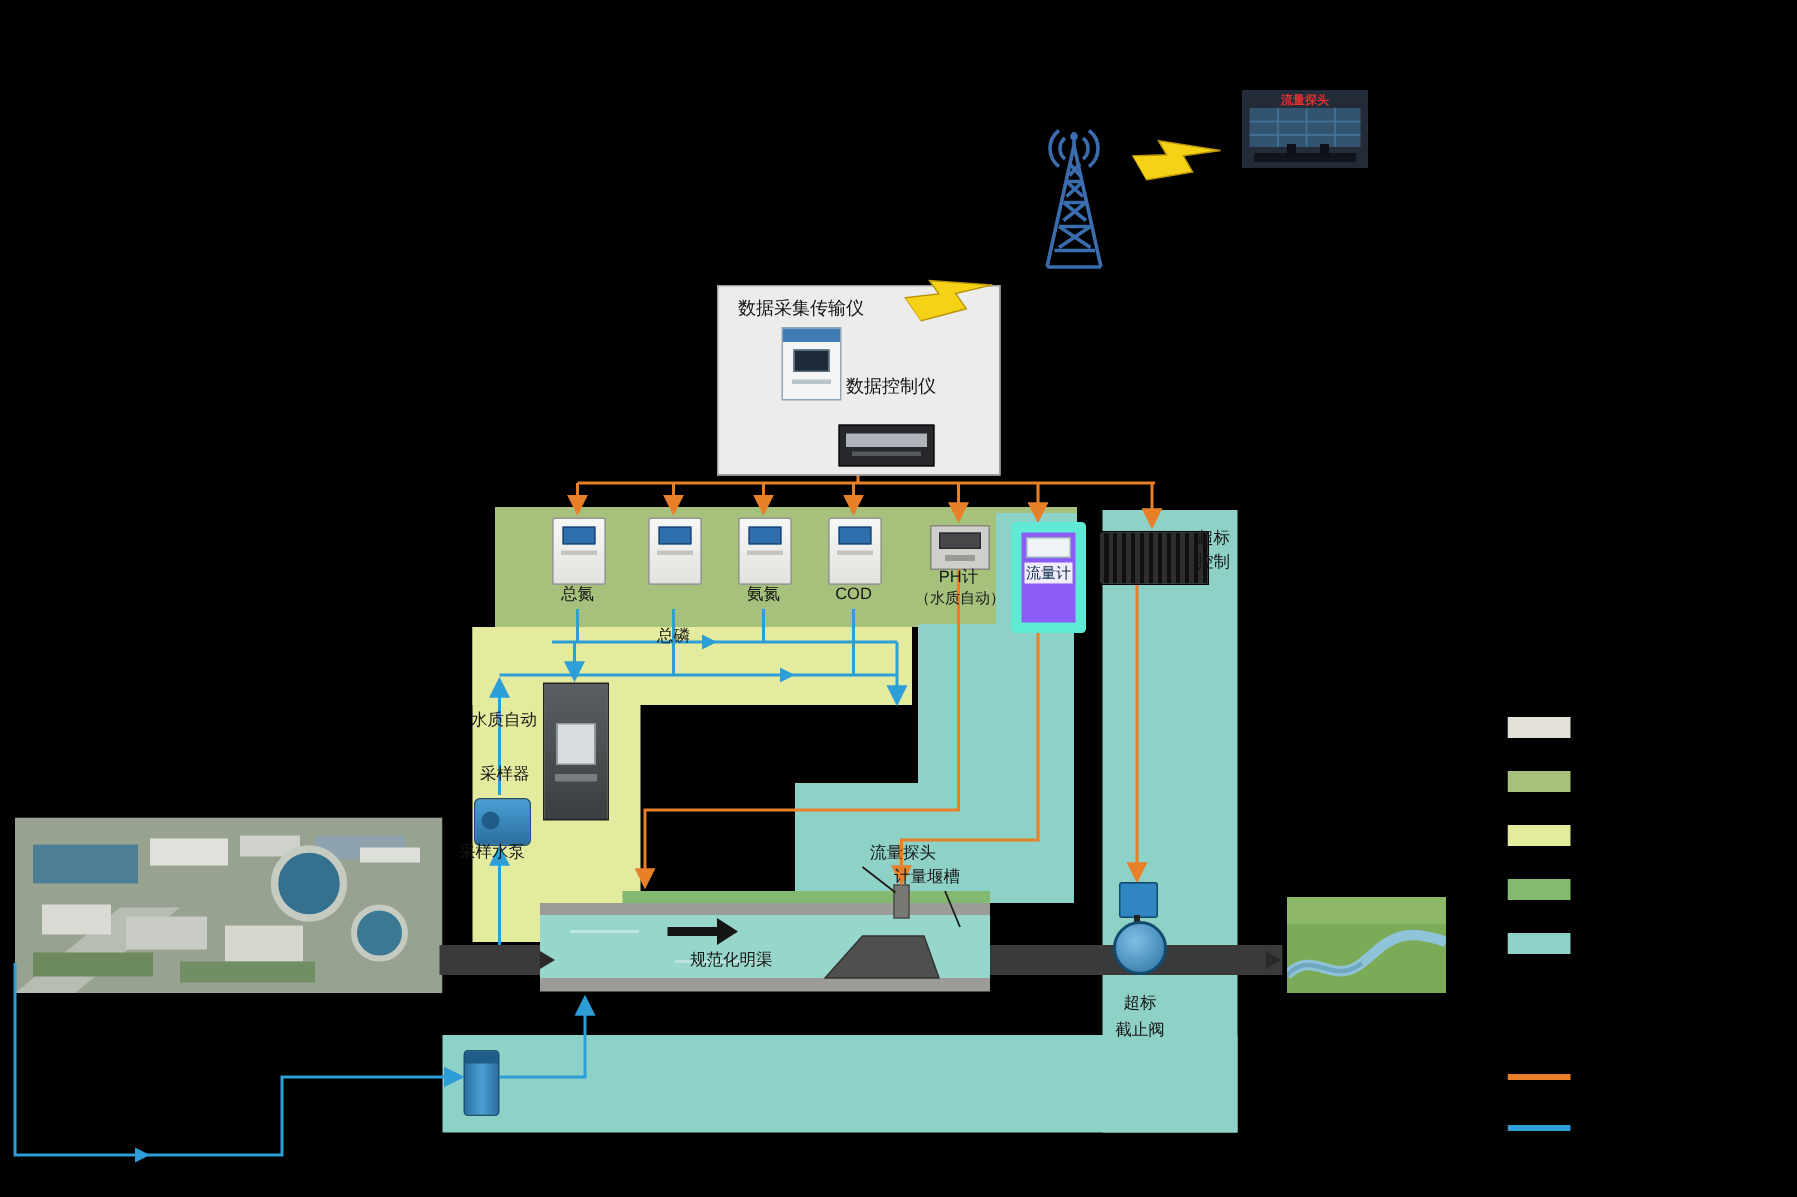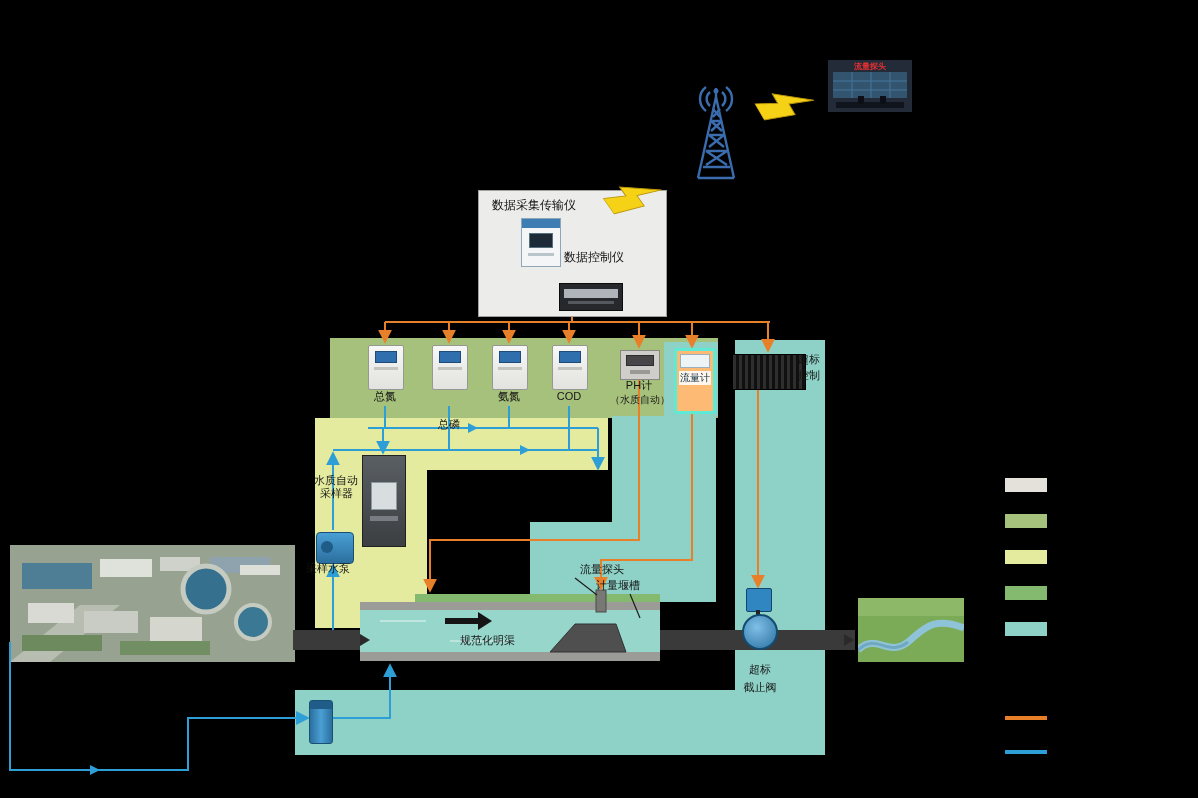--- a/index.html
+++ b/index.html
@@ -43,22 +43,22 @@
   
   .cab{position:absolute;top:345px;width:34px;height:43px;background:linear-gradient(#f7f7f5,#e2e2df);
        border:1px solid #979793;border-radius:2px;}
   .cab-scr{width:20px;height:10px;margin:5px auto 0;background:#2f6fae;border:1px solid #1d4a78;}
   .cab-line{width:24px;height:3px;margin:4px auto 0;background:#c4c4c0;}
   
   .ph{position:absolute;left:620px;top:350px;width:38px;height:28px;background:#cfcecb;border:1px solid #87877f;}
   .ph-scr{width:26px;height:9px;margin:4px auto 0;background:#47474a;border:1px solid #2c2c2e;}
   .ph-btns{width:20px;height:4px;margin:4px auto 0;background:#9a9a94;}
   
-  .flow{position:absolute;left:674px;top:348px;width:36px;height:60px;background:#fdba74;
-        border:3px solid #5eead4;border-radius:3px;}
+  .flow{position:absolute;left:674px;top:348px;width:36px;height:60px;background:#8b5cf6;
+        border:7px solid #5eead4;border-radius:3px;}
   .fm-scr{height:12px;margin:3px;background:#eef3f5;border:1px solid #9ab0bd;}
   .fm-lbl{margin:2px;background:rgba(255,255,255,.88);font-size:10px;text-align:center;color:#082a40;}
   
   .olc{position:absolute;left:732px;top:354px;width:72px;height:34px;border:1px solid #000;
        background:repeating-linear-gradient(90deg,#2e2e2e 0 3px,#101010 3px 6px);}
   
   .smp{position:absolute;left:362px;top:455px;width:42px;height:90px;
        background:linear-gradient(#5a5f63,#3b3f42);border:1px solid #1f2123;}
   .smp-win{width:24px;height:26px;margin:26px auto 0;background:#d8dde0;border:1px solid #8d99a0;}
   .smp-vent{width:28px;height:5px;margin:6px auto 0;background:#777d82;}
@@ -256,21 +256,21 @@
 
   <div class="olc"></div>
   <div class="lbl" style="left:798px;top:353px;">超标</div>
   <div class="lbl" style="left:798px;top:369px;">控制</div>
 
   <div class="smp">
     <div class="smp-win"></div>
     <div class="smp-vent"></div>
   </div>
   <div class="lbl" style="left:314px;top:474px;">水质自动</div>
-  <div class="lbl" style="left:320px;top:487px;">采样器</div>
+  <div class="lbl" style="left:320px;top:510px;">采样器</div>
 
   <div class="pumpH">
     <div class="pumpH-cap"></div>
   </div>
   <div class="lbl" style="left:306px;top:562px;">采样水泵</div>
 
   <div class="pumpV">
     <div class="pumpV-cap"></div>
   </div>
 

